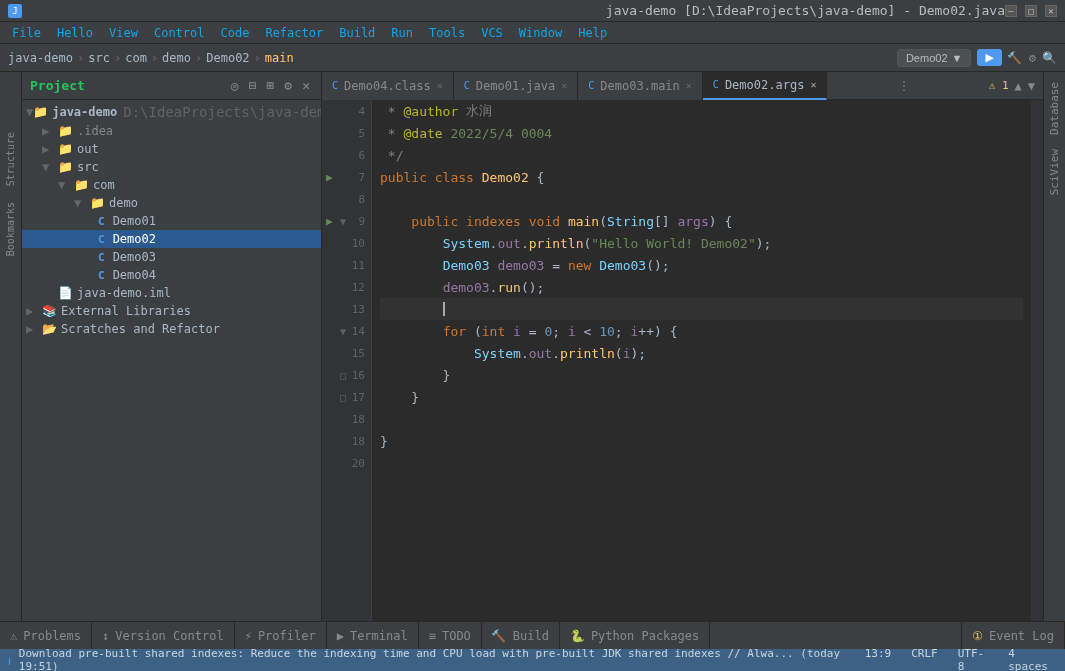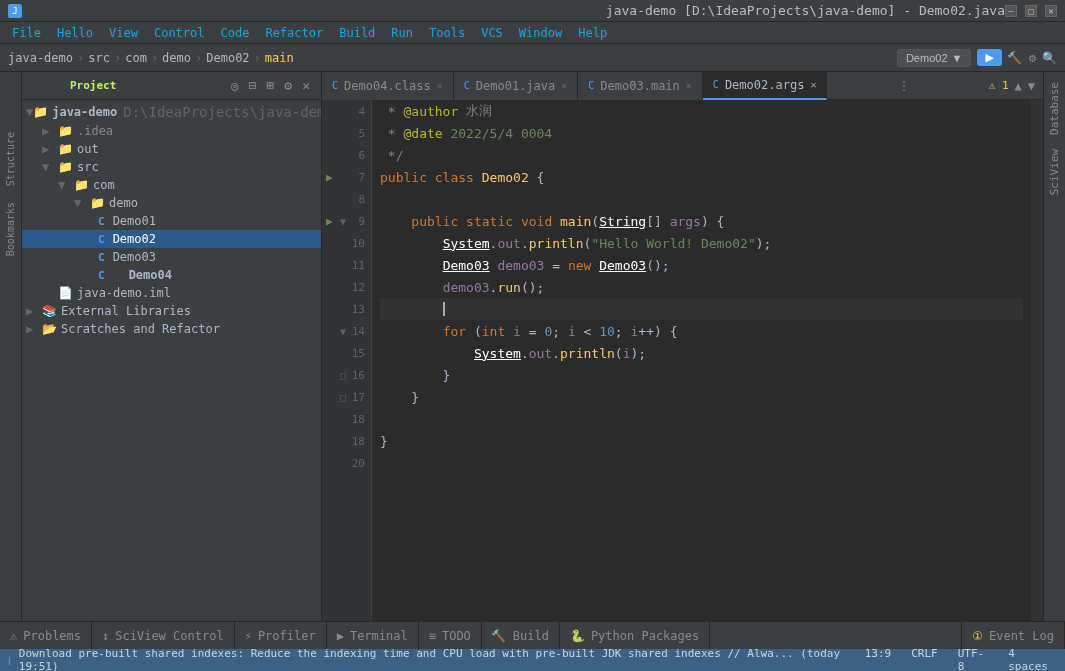--- a/index.html
+++ b/index.html
@@ -152,24 +152,23 @@
     }
     .sidebar-header {
       display: flex;
       align-items: center;
       justify-content: space-between;
       padding: 4px 8px;
       border-bottom: 1px solid #282828;
       height: 28px;
     }
     .sidebar-title {
-      font-size: 11px;
-      color: #bef264;
+      font-size: 13px;
+      color: #22c55e;
       font-weight: bold;
-      margin-left: 40px;
     }
     .sidebar-icons {
       display: flex;
       gap: 4px;
     }
     .sidebar-icon-btn {
       color: #888;
       cursor: pointer;
       font-size: 13px;
       padding: 1px 3px;
@@ -299,21 +298,21 @@
     }
 
     
     .kw { color: #cc7832; }
     .str { color: #6a8759; }
     .comment { color: #808080; }
     .annotation { color: #bbb529; }
     .annotation-val { color: #6a8759; }
     .num { color: #6897bb; }
     .method { color: #ffc66d; }
-    .type { color: #ffffff; text-decoration: underline; }
+    .type { color: #7dd3fc; }
     .class-name { color: #ffc66d; }
     .var { color: #9876aa; }
     .normal { color: #a9b7c6; }
     .cursor { 
       display: inline-block;
       width: 2px;
       height: 14px;
       background: #ababab;
       vertical-align: middle;
     }
@@ -538,21 +537,21 @@
         <span class="indent" style="width:72px;"></span>
         <span class="expand-icon" style="width:0;"></span>
         <span class="java-icon file-icon" style="font-size:11px;color:#4e9af1;font-weight:bold;">C</span>
         <span style="margin-left:4px;">Demo03</span>
       </div>
 
       <div class="tree-item">
         <span class="indent" style="width:72px;"></span>
         <span class="expand-icon" style="width:0;"></span>
         <span class="java-icon file-icon" style="font-size:11px;color:#4e9af1;font-weight:bold;">C</span>
-        <span style="margin-left:20px;font-weight:bold;">Demo04</span>
+        <span style="margin-left:4px;">Demo04</span>
       </div>
 
       <div class="tree-item">
         <span class="indent" style="width:16px;"></span>
         <span class="expand-icon" style="width:16px;"></span>
         <span class="iml-icon file-icon">📄</span>
         <span>java-demo.iml</span>
       </div>
 
       <div class="tree-item">
@@ -676,21 +675,21 @@
           <span class="comment"> */</span>
         </div>
 
         <div class="code-line">
           <span class="kw">public </span><span class="kw">class </span><span class="class-name">Demo02</span><span class="normal"> {</span>
         </div>
 
         <div class="code-line"></div>
 
         <div class="code-line">
-          <span class="normal">    </span><span class="kw">public </span><span class="kw">static </span><span class="kw">void </span><span class="method">main</span><span class="normal">(</span><span class="type">String</span><span class="normal">[] </span><span class="var">args</span><span class="normal">) {</span>
+          <span class="normal">    </span><span class="kw">public </span><span class="kw">indexes </span><span class="kw">void </span><span class="method">main</span><span class="normal">(</span><span class="type">String</span><span class="normal">[] </span><span class="var">args</span><span class="normal">) {</span>
         </div>
 
         <div class="code-line">
           <span class="normal">        </span><span class="type">System</span><span class="normal">.</span><span class="var">out</span><span class="normal">.</span><span class="method">println</span><span class="normal">(</span><span class="str">"Hello World! Demo02"</span><span class="normal">);</span>
         </div>
 
         <div class="code-line">
           <span class="normal">        </span><span class="type">Demo03</span><span class="normal"> </span><span class="var">demo03</span><span class="normal"> = </span><span class="kw">new </span><span class="type">Demo03</span><span class="normal">();</span>
         </div>
 
@@ -737,21 +736,21 @@
   </div>
 </div>
 
 <div class="bottom-panel">
   <div class="bottom-tab">
     <span class="bottom-tab-icon">⚠</span>
     <span>Problems</span>
   </div>
   <div class="bottom-tab">
     <span class="bottom-tab-icon">↕</span>
-    <span>SciView Control</span>
+    <span>Version Control</span>
   </div>
   <div class="bottom-tab">
     <span class="bottom-tab-icon">⚡</span>
     <span>Profiler</span>
   </div>
   <div class="bottom-tab">
     <span class="bottom-tab-icon">▶</span>
     <span>Terminal</span>
   </div>
   <div class="bottom-tab">

